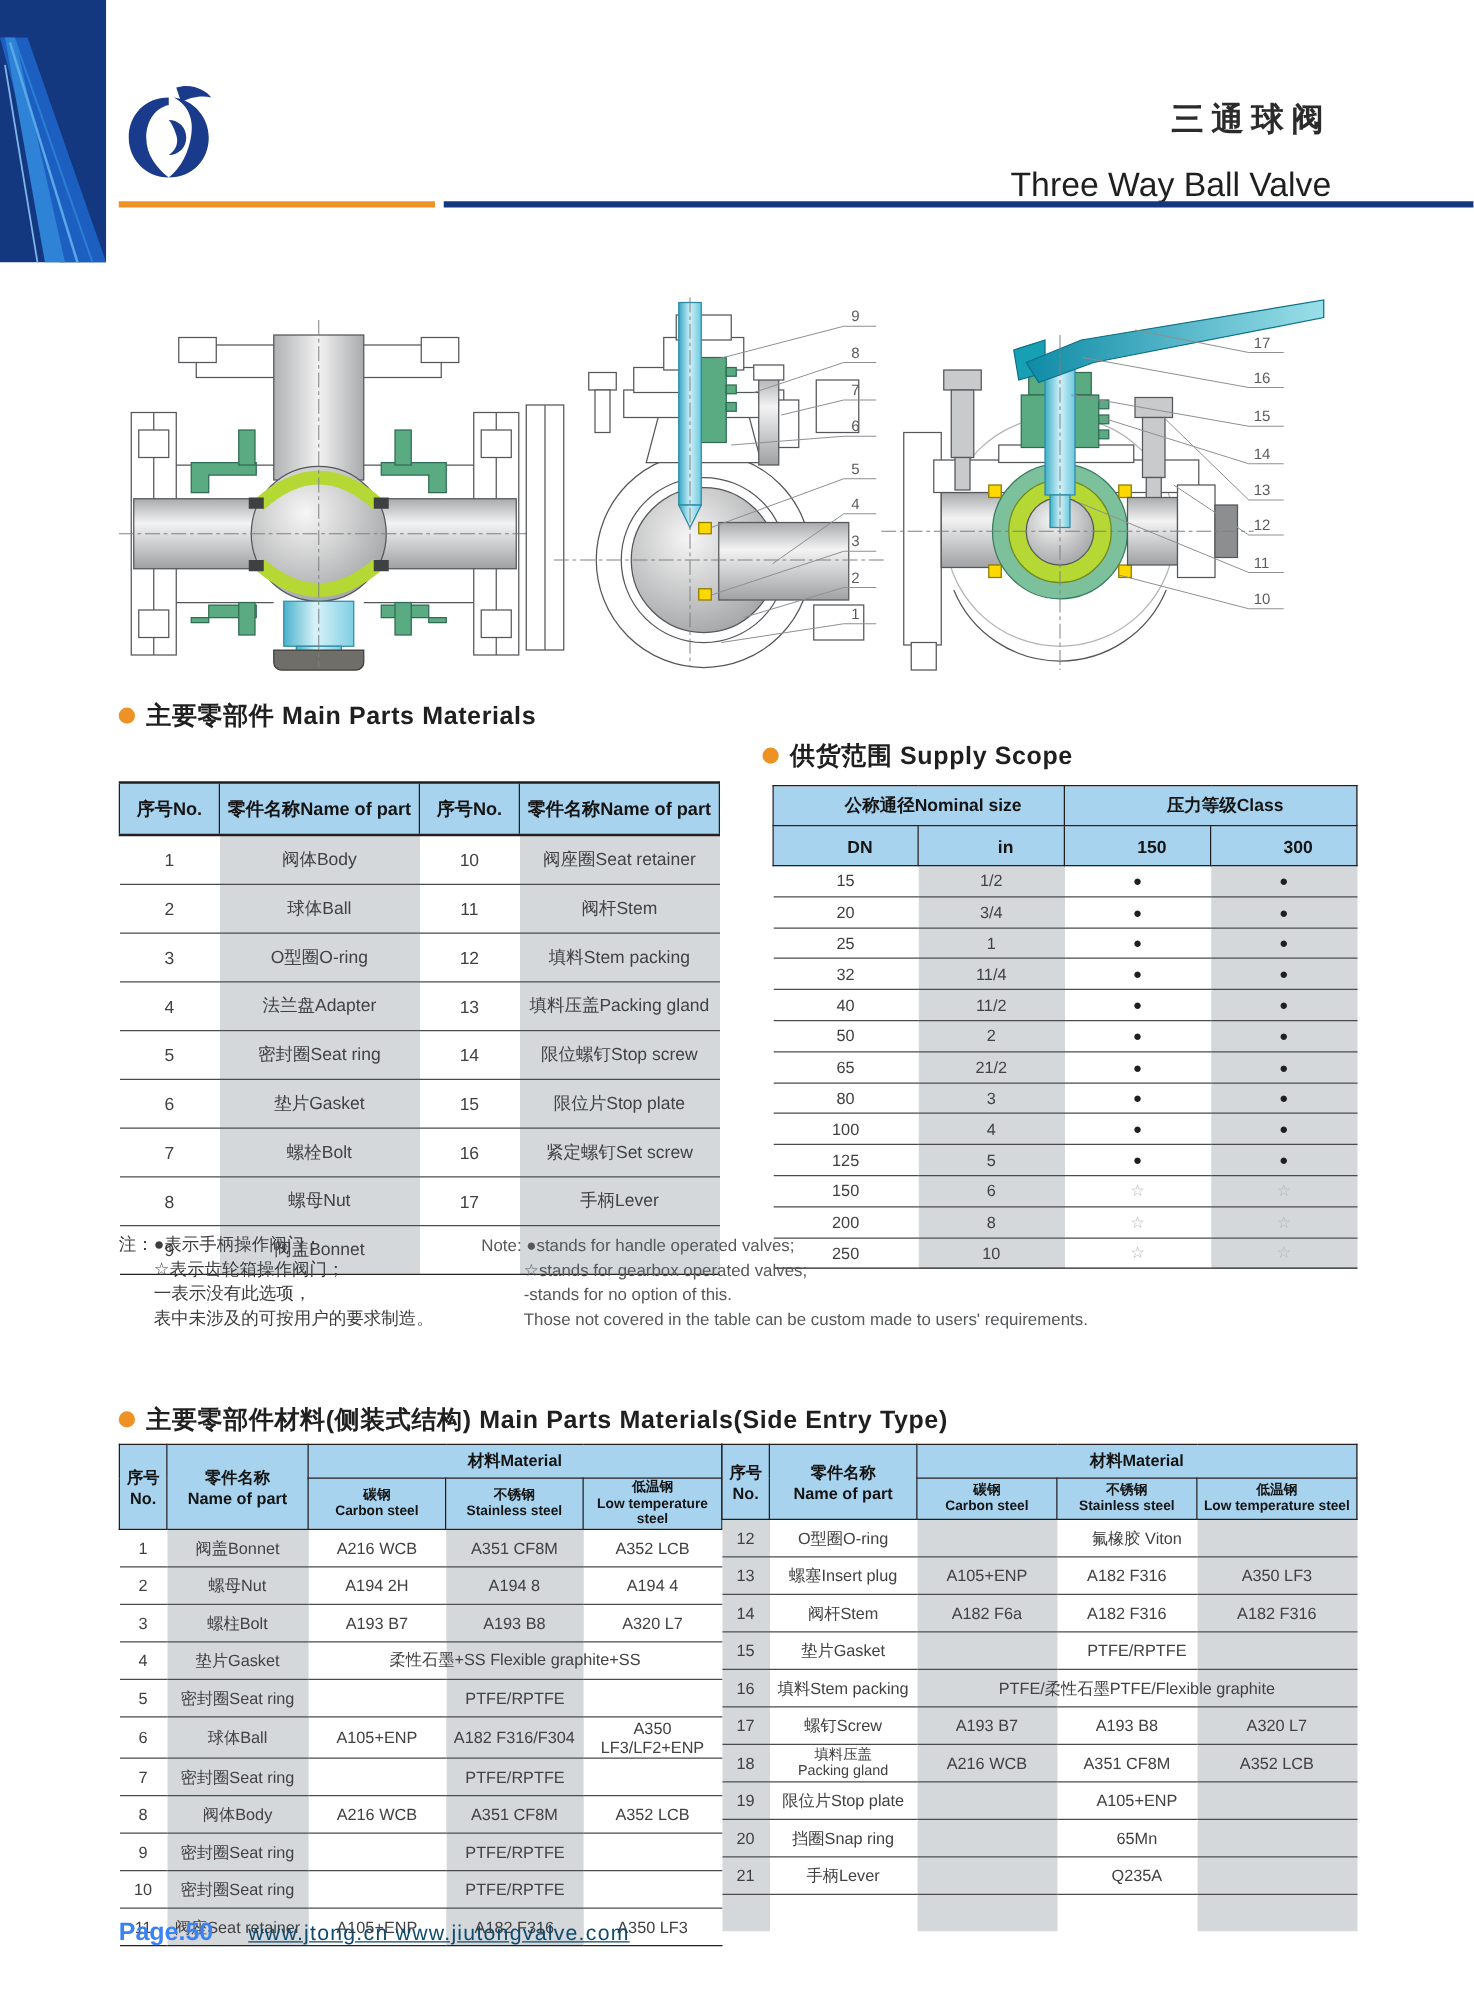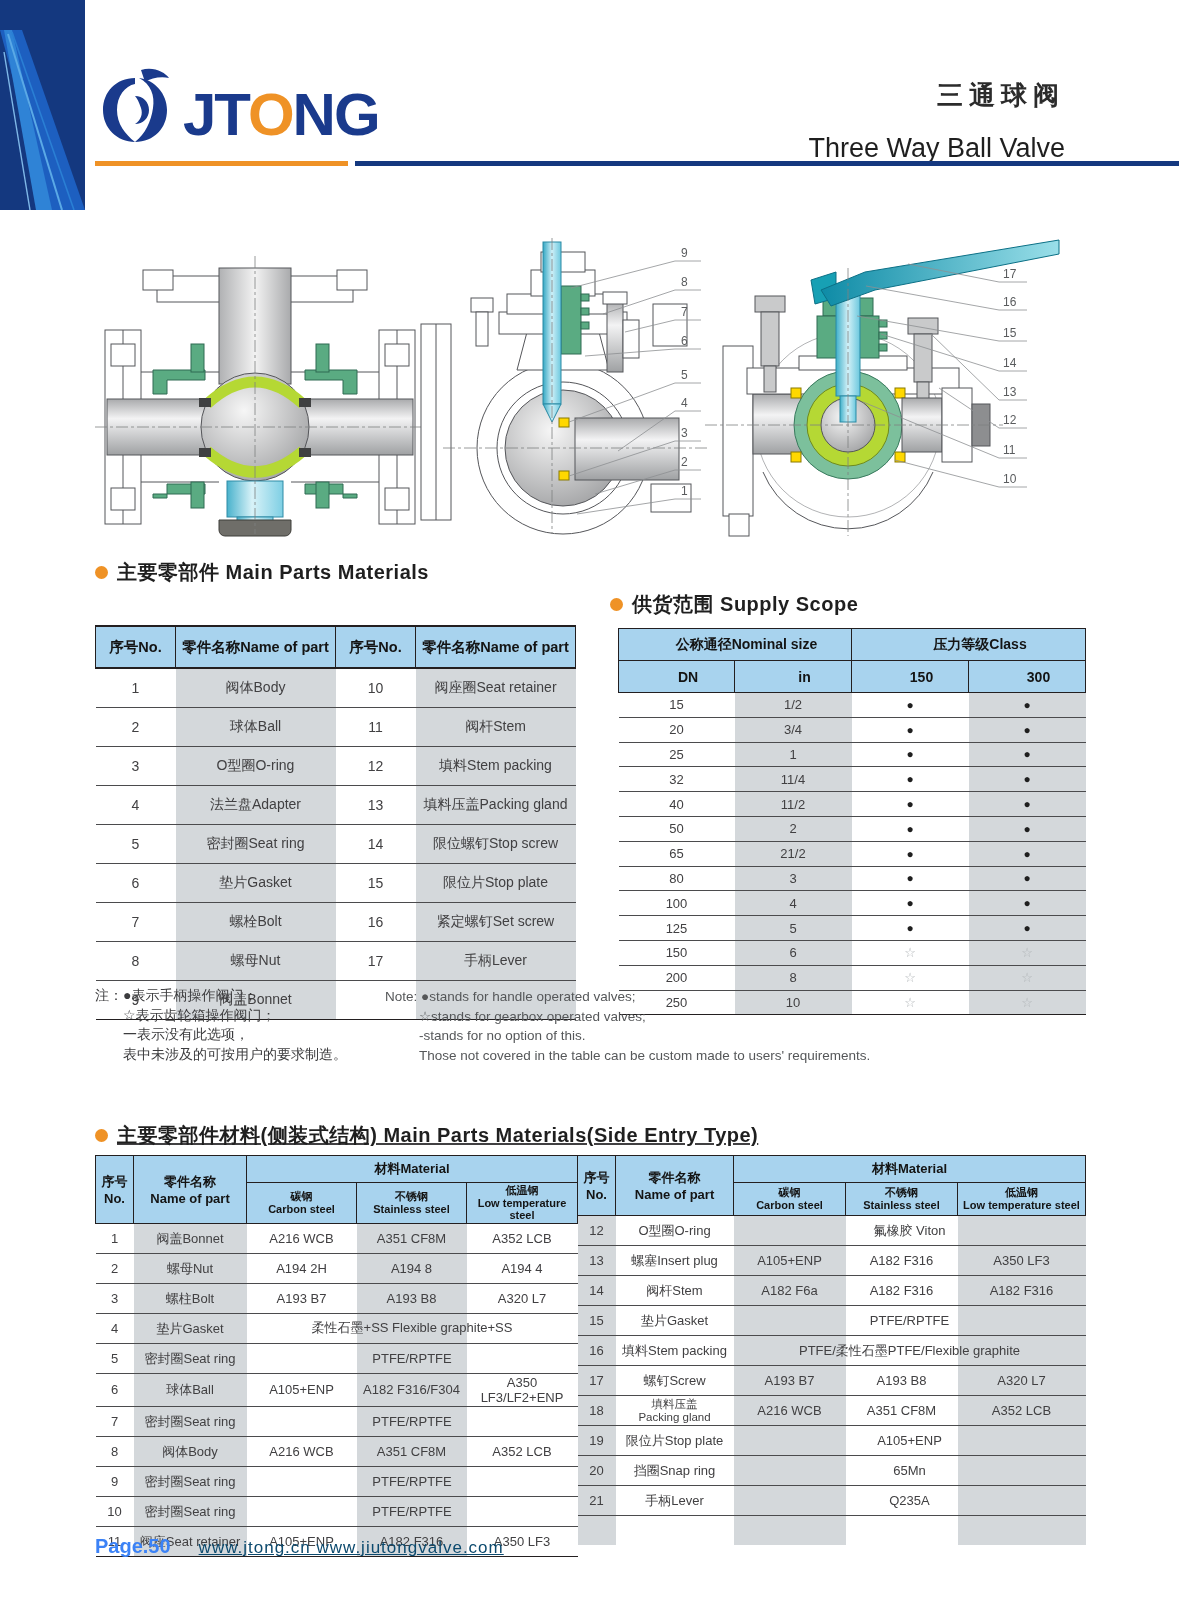--- a/index.html
+++ b/index.html
@@ -101,21 +101,20 @@
   </svg>
 
   <div class="logo">
     <svg class="logo-mark" viewBox="0 0 80 88">
       <path d="M40 14 C21 14 8 28 8 46 C8 64 22 78 40 78 C30 70 22 60 22 46 C22 32 30 22 40 20 Z" fill="#1a3a8c"></path>
       <path d="M40 78 C59 78 72 64 72 46 C72 30 60 16 44 14 C56 20 60 32 58 44 C56 58 50 70 40 78 Z" fill="#1a3a8c"></path>
       <path d="M46 6 C58 2 70 8 74 14 C66 12 56 14 50 18 Z" fill="#1a3a8c"></path>
       <circle cx="40" cy="46" r="15" fill="#ffffff"></circle>
       <path d="M40 32 C48 32 54 38 54 46 C54 54 48 60 40 60 C46 56 48 50 46 44 C44 38 42 34 40 32 Z" fill="#1a3a8c"></path>
     </svg>
-    <div class="logo-text"><span>JT</span><span class="o">O</span><span>NG</span></div>
   </div>
 
   <div class="head-title">
     <div class="zh">三通球阀</div>
     <div class="en">Three Way Ball Valve</div>
   </div>
   <div class="rule-orange"></div>
   <div class="rule-blue"></div>
 
   <svg class="drawing d1" width="330" height="285" viewBox="0 0 330 285">
@@ -549,21 +548,21 @@
       <div>一表示没有此选项，</div>
       <div>表中未涉及的可按用户的要求制造。</div>
     </div>
   <div class="note note-en" id="note-en">
       <div>Note: ●stands for handle operated valves;</div>
       <div>☆stands for gearbox operated valves;</div>
       <div>-stands for no option of this.</div>
       <div>Those not covered in the table can be custom made to users' requirements.</div>
     </div>
 
-  <div class="sec-title" style="left:95px;top:1122px;text-decoration:underline;">
+  <div class="sec-title" style="left:95px;top:1122px;">
     <span class="dot"></span>
     <span class="txt">主要零部件材料(侧装式结构) Main Parts Materials(Side Entry Type)</span>
   </div>
 
   <table class="t3 t3l">
     <colgroup>
         <col style="width:38px">
         <col style="width:113px">
         <col style="width:110px">
         <col style="width:110px">

